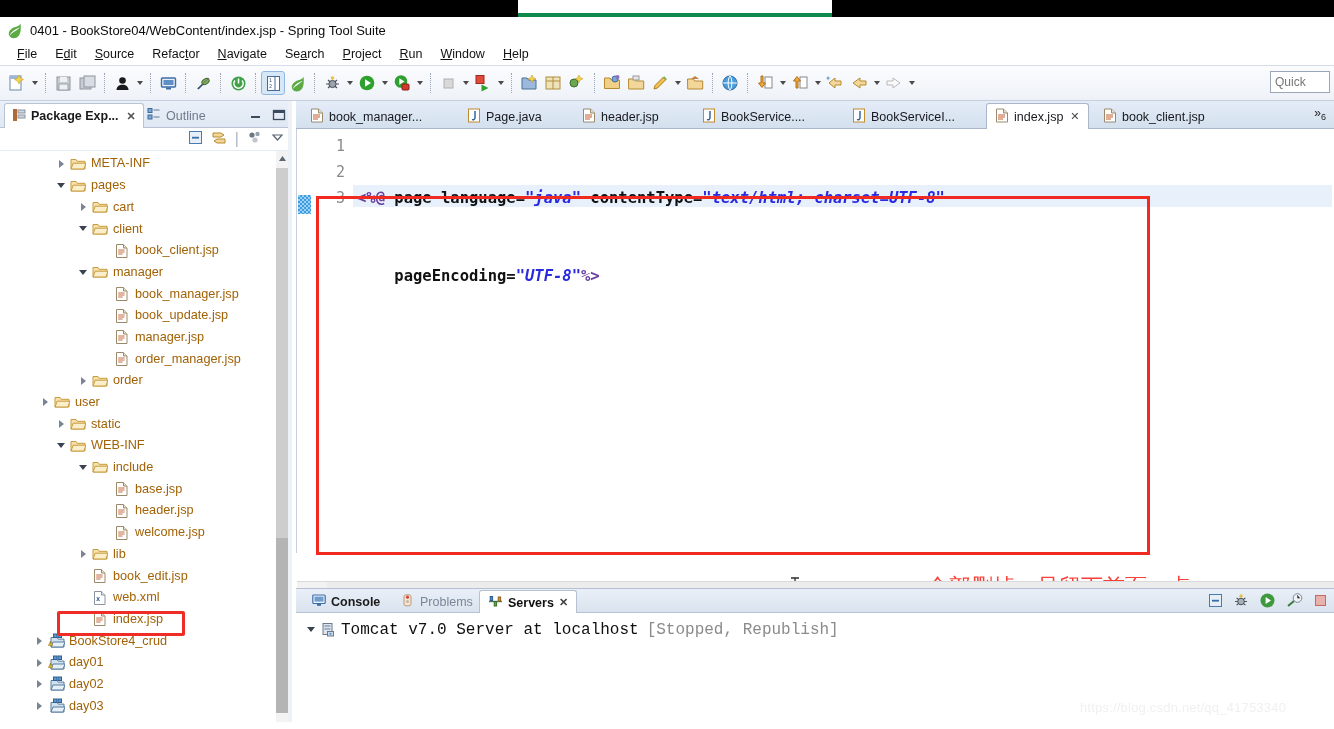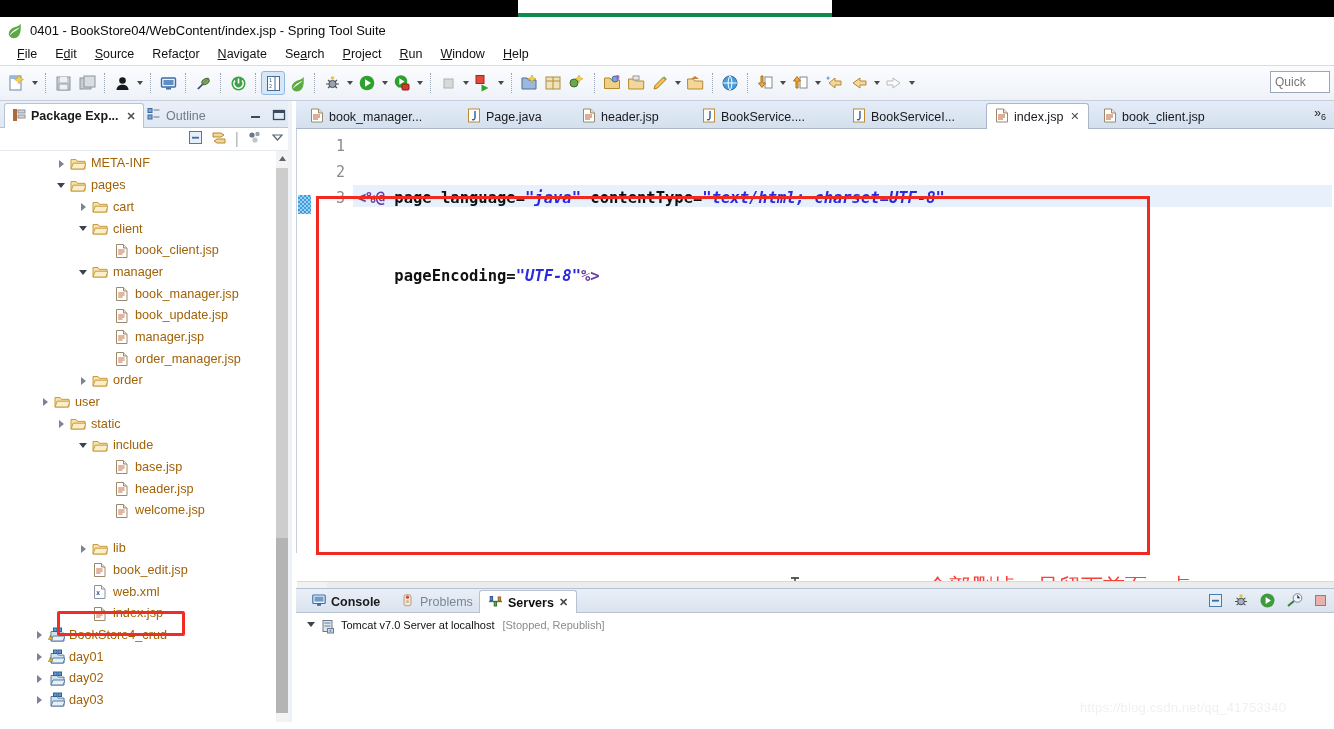--- a/index.html
+++ b/index.html
@@ -218,21 +218,21 @@
   .btab {
     position:absolute; top:1px; height:24px; display:flex; align-items:center; gap:5px;
     padding:8px 8px; font-size:12.5px; white-space:nowrap;
   }
   .btab.active { background:#fff; border:1px solid #b6c2d2; border-bottom:none; border-radius:3px 3px 0 0; font-weight:bold; color:#101010;}
   .btab.inactive { color:#7b8698; }
   .btab.consolet { font-weight:bold; color:#1a1a1a; }
   .btab .x { font-size:11px; color:#444; }
   .btools { position:absolute; right:6px; top:3px; display:flex; align-items:center; gap:10px; }
   .bbody { position:relative; height:116px; background:#fff; padding-top:6px; }
-  .brow { display:flex; height:21px; font-size:11px; color:#101010; white-space:nowrap; }
+  .brow { display:flex; align-items:center; height:21px; font-size:16px; color:#101010; white-space:nowrap;font-family:Liberation Mono, monospace; }
   .dim { color:#8b8b8b; }
 
   .watermark {
     position:absolute; left:1080px; top:700px;
     font-size:13px; color:#f0f0f0; white-space:nowrap;
     letter-spacing:0.2px;
   }
   .bottom-strip { position:absolute; left:0; top:722px; width:1334px; height:7px; background:#fff; }
 </style>
 </head>
@@ -659,20 +659,28 @@
             <span class="lbl">user</span>
           </div>
           <div class="trow" style="padding-left: 56px;">
             <span class="twist r"></span>
             <span class="ic"><svg width="16" height="16" viewBox="0 0 16 16">
                 <path d="M1 3.5h5l1.2 1.8H15V13H1z" fill="#f6e0ab" stroke="#c79c3d"></path>
                 <path d="M1 13l2.2-5.8H16L13.8 13z" fill="#fbeecb" stroke="#c79c3d"></path>
               </svg></span>
             <span class="lbl">static</span>
           </div>
+          <div class="trow" style="padding-left: 56px;">
+            <span class="twist d"></span>
+            <span class="ic"><svg width="16" height="16" viewBox="0 0 16 16">
+                <path d="M1 3.5h5l1.2 1.8H15V13H1z" fill="#f6e0ab" stroke="#c79c3d"></path>
+                <path d="M1 13l2.2-5.8H16L13.8 13z" fill="#fbeecb" stroke="#c79c3d"></path>
+              </svg></span>
+            <span class="lbl">WEB-INF</span>
+          </div>
           <div class="trow" style="padding-left: 78px;">
             <span class="twist d"></span>
             <span class="ic"><svg width="16" height="16" viewBox="0 0 16 16">
                 <path d="M1 3.5h5l1.2 1.8H15V13H1z" fill="#f6e0ab" stroke="#c79c3d"></path>
                 <path d="M1 13l2.2-5.8H16L13.8 13z" fill="#fbeecb" stroke="#c79c3d"></path>
               </svg></span>
             <span class="lbl">include</span>
           </div>
           <div class="trow" style="padding-left: 100px;">
             <span class="twist "></span>
@@ -694,21 +702,21 @@
           </div>
           <div class="trow" style="padding-left: 100px;">
             <span class="twist "></span>
             <span class="ic"><svg width="16" height="16" viewBox="0 0 16 16">
                 <path d="M2.5 1.5h7l3.5 3.5V14.5h-10.5z" fill="#fff" stroke="#9a8a6a"></path>
                 <path d="M9.5 1.5v3.5h3.5" fill="#ece3cd" stroke="#9a8a6a"></path>
                 <path d="M4.2 7h6.4M4.2 9h6.4M4.2 11h4.4" stroke="#c05a2e" stroke-width=".9"></path>
               </svg></span>
             <span class="lbl">welcome.jsp</span>
           </div>
-          <div class="trow" style="padding-left: 78px; margin-top: 16px;">
+          <div class="trow" style="padding-left: 78px;">
             <span class="twist r"></span>
             <span class="ic"><svg width="16" height="16" viewBox="0 0 16 16">
                 <path d="M1 3.5h5l1.2 1.8H15V13H1z" fill="#f6e0ab" stroke="#c79c3d"></path>
                 <path d="M1 13l2.2-5.8H16L13.8 13z" fill="#fbeecb" stroke="#c79c3d"></path>
               </svg></span>
             <span class="lbl">lib</span>
           </div>
           <div class="trow" style="padding-left: 78px;">
             <span class="twist "></span>
             <span class="ic"><svg width="16" height="16" viewBox="0 0 16 16">

